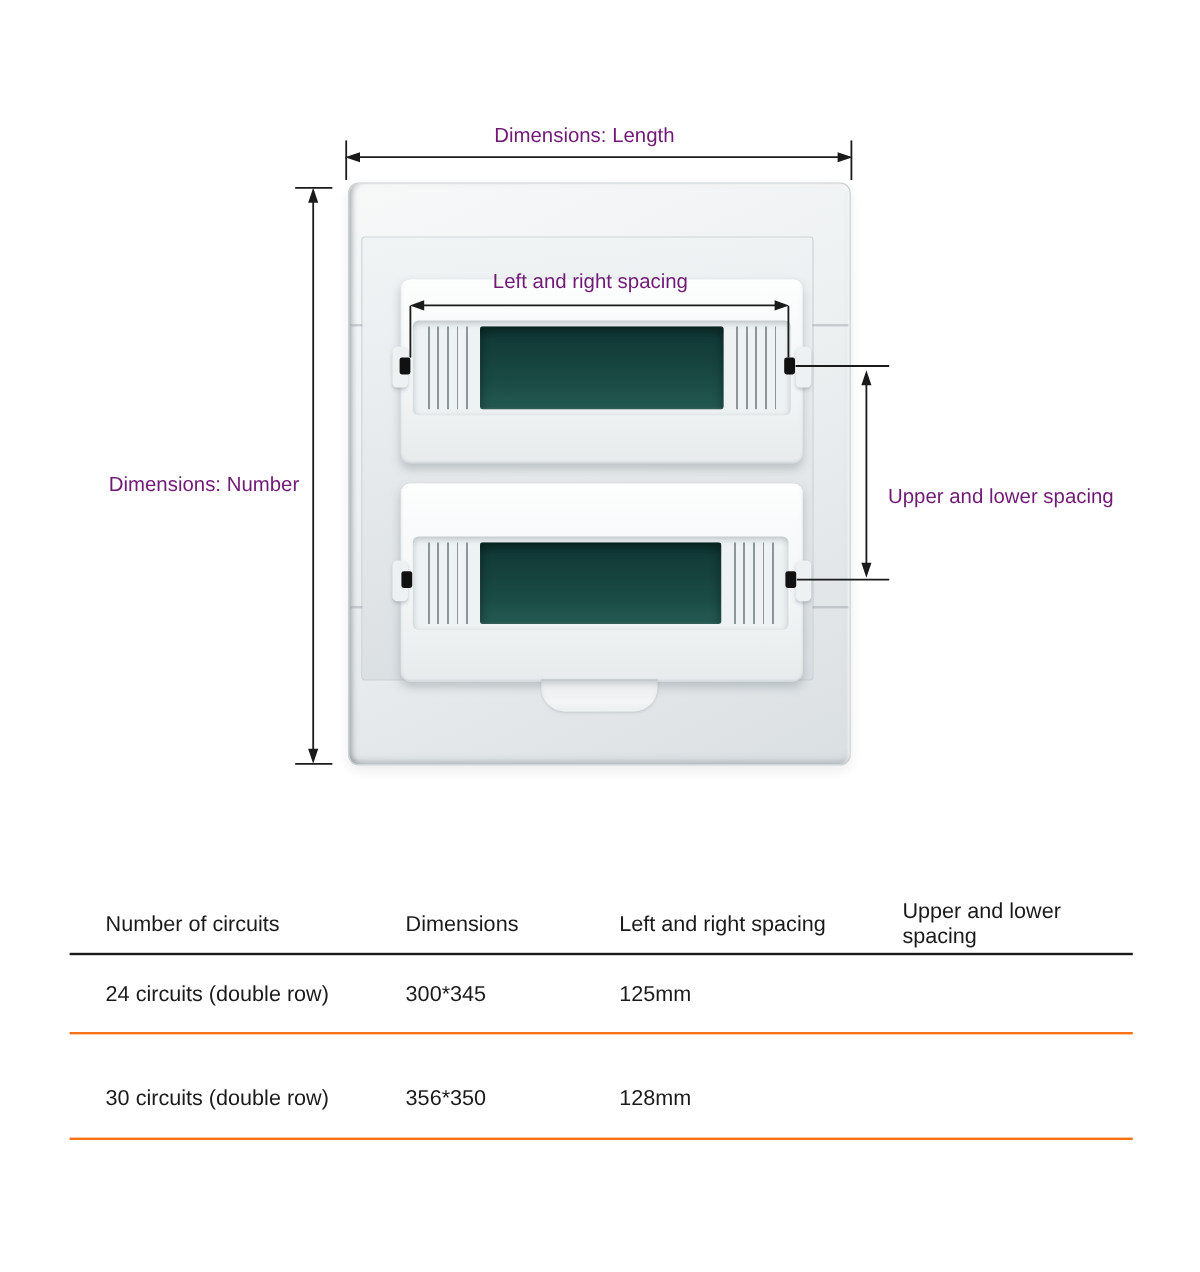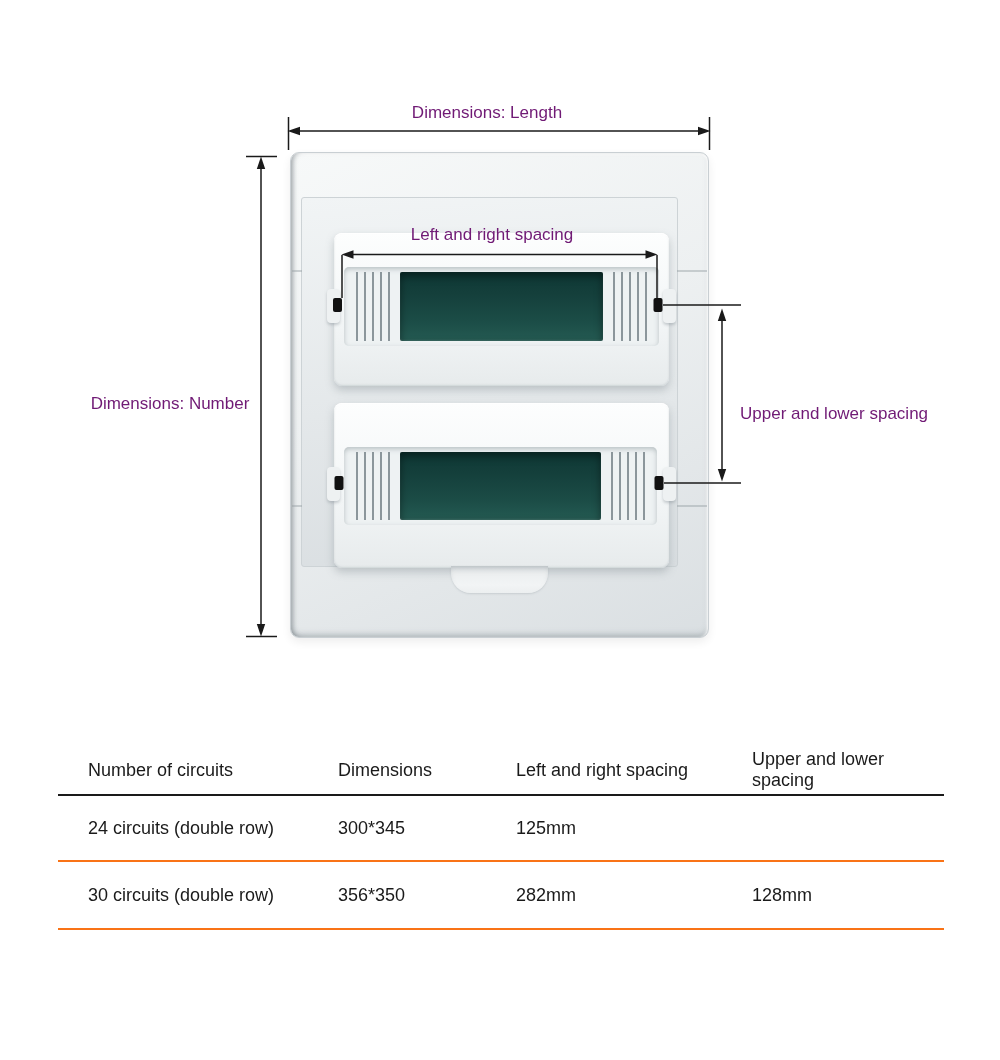--- a/index.html
+++ b/index.html
@@ -85,21 +85,21 @@
   .centered { transform:translateX(-50%); }
 
   
   .spec-table { position:absolute; left:58px; top:746px; width:886px; }
   .trow {
     display:grid; grid-template-columns:280px 178px 236px 192px;
     align-items:center; font-size:18px;
   }
   .trow.head { height:50px; border-bottom:2px solid #1a1a1a; }
   .trow.r1, .trow.r2 { height:66px; border-bottom:2px solid #f97316; }
-  .trow.r2 { height:68px; }
+  .trow.r2 { height:68px;margin-top:20px; }
   .trow.r3 { height:72px; }
   .cell { text-align:left; }
   .cell.first { text-align:left; padding-left:30px; }
 </style>
 </head>
 <body>
 
 <div class="diagram">
 
   <div class="box">
@@ -187,16 +187,15 @@
     <div class="cell">Upper and lower spacing</div>
   </div>
   <div class="trow r1">
     <div class="cell first">24 circuits (double row)</div>
     <div class="cell">300*345</div>
     <div class="cell">125mm</div>
   </div>
   <div class="trow r2">
     <div class="cell first">30 circuits (double row)</div>
     <div class="cell">356*350</div>
-    <div class="cell">282mm</div>
     <div class="cell">128mm</div>
   </div>
 </div>
 
 </body></html>

